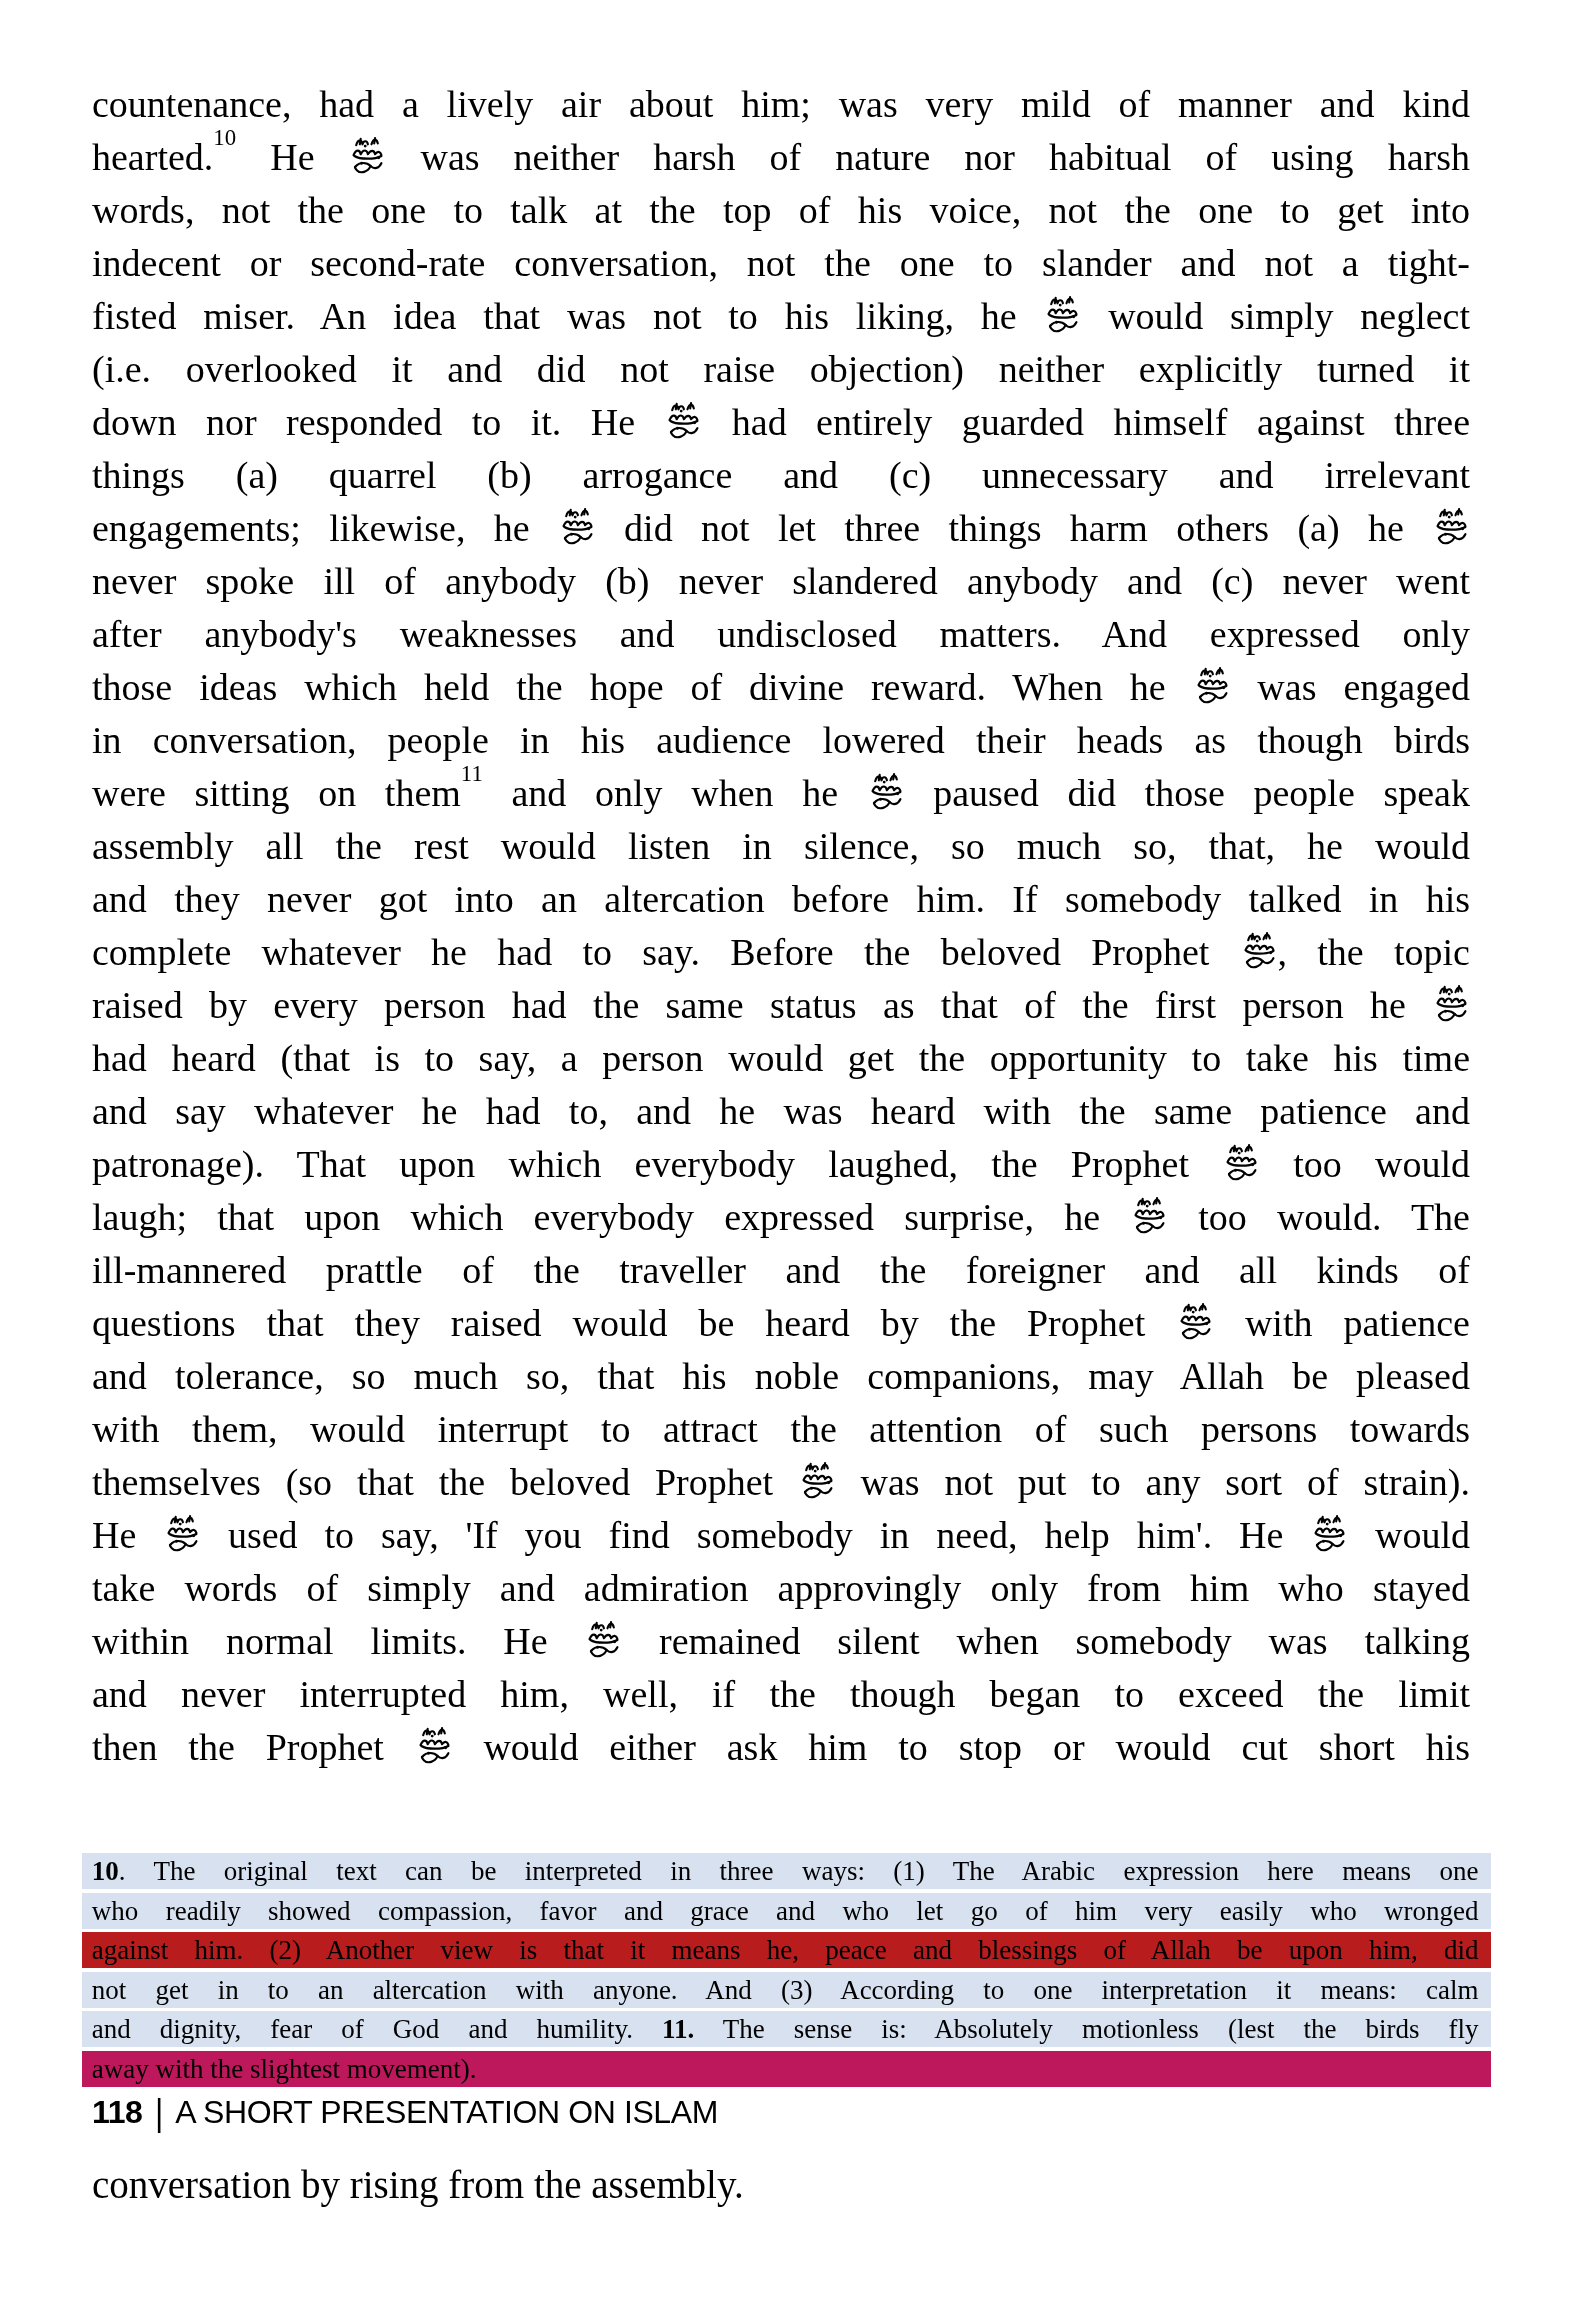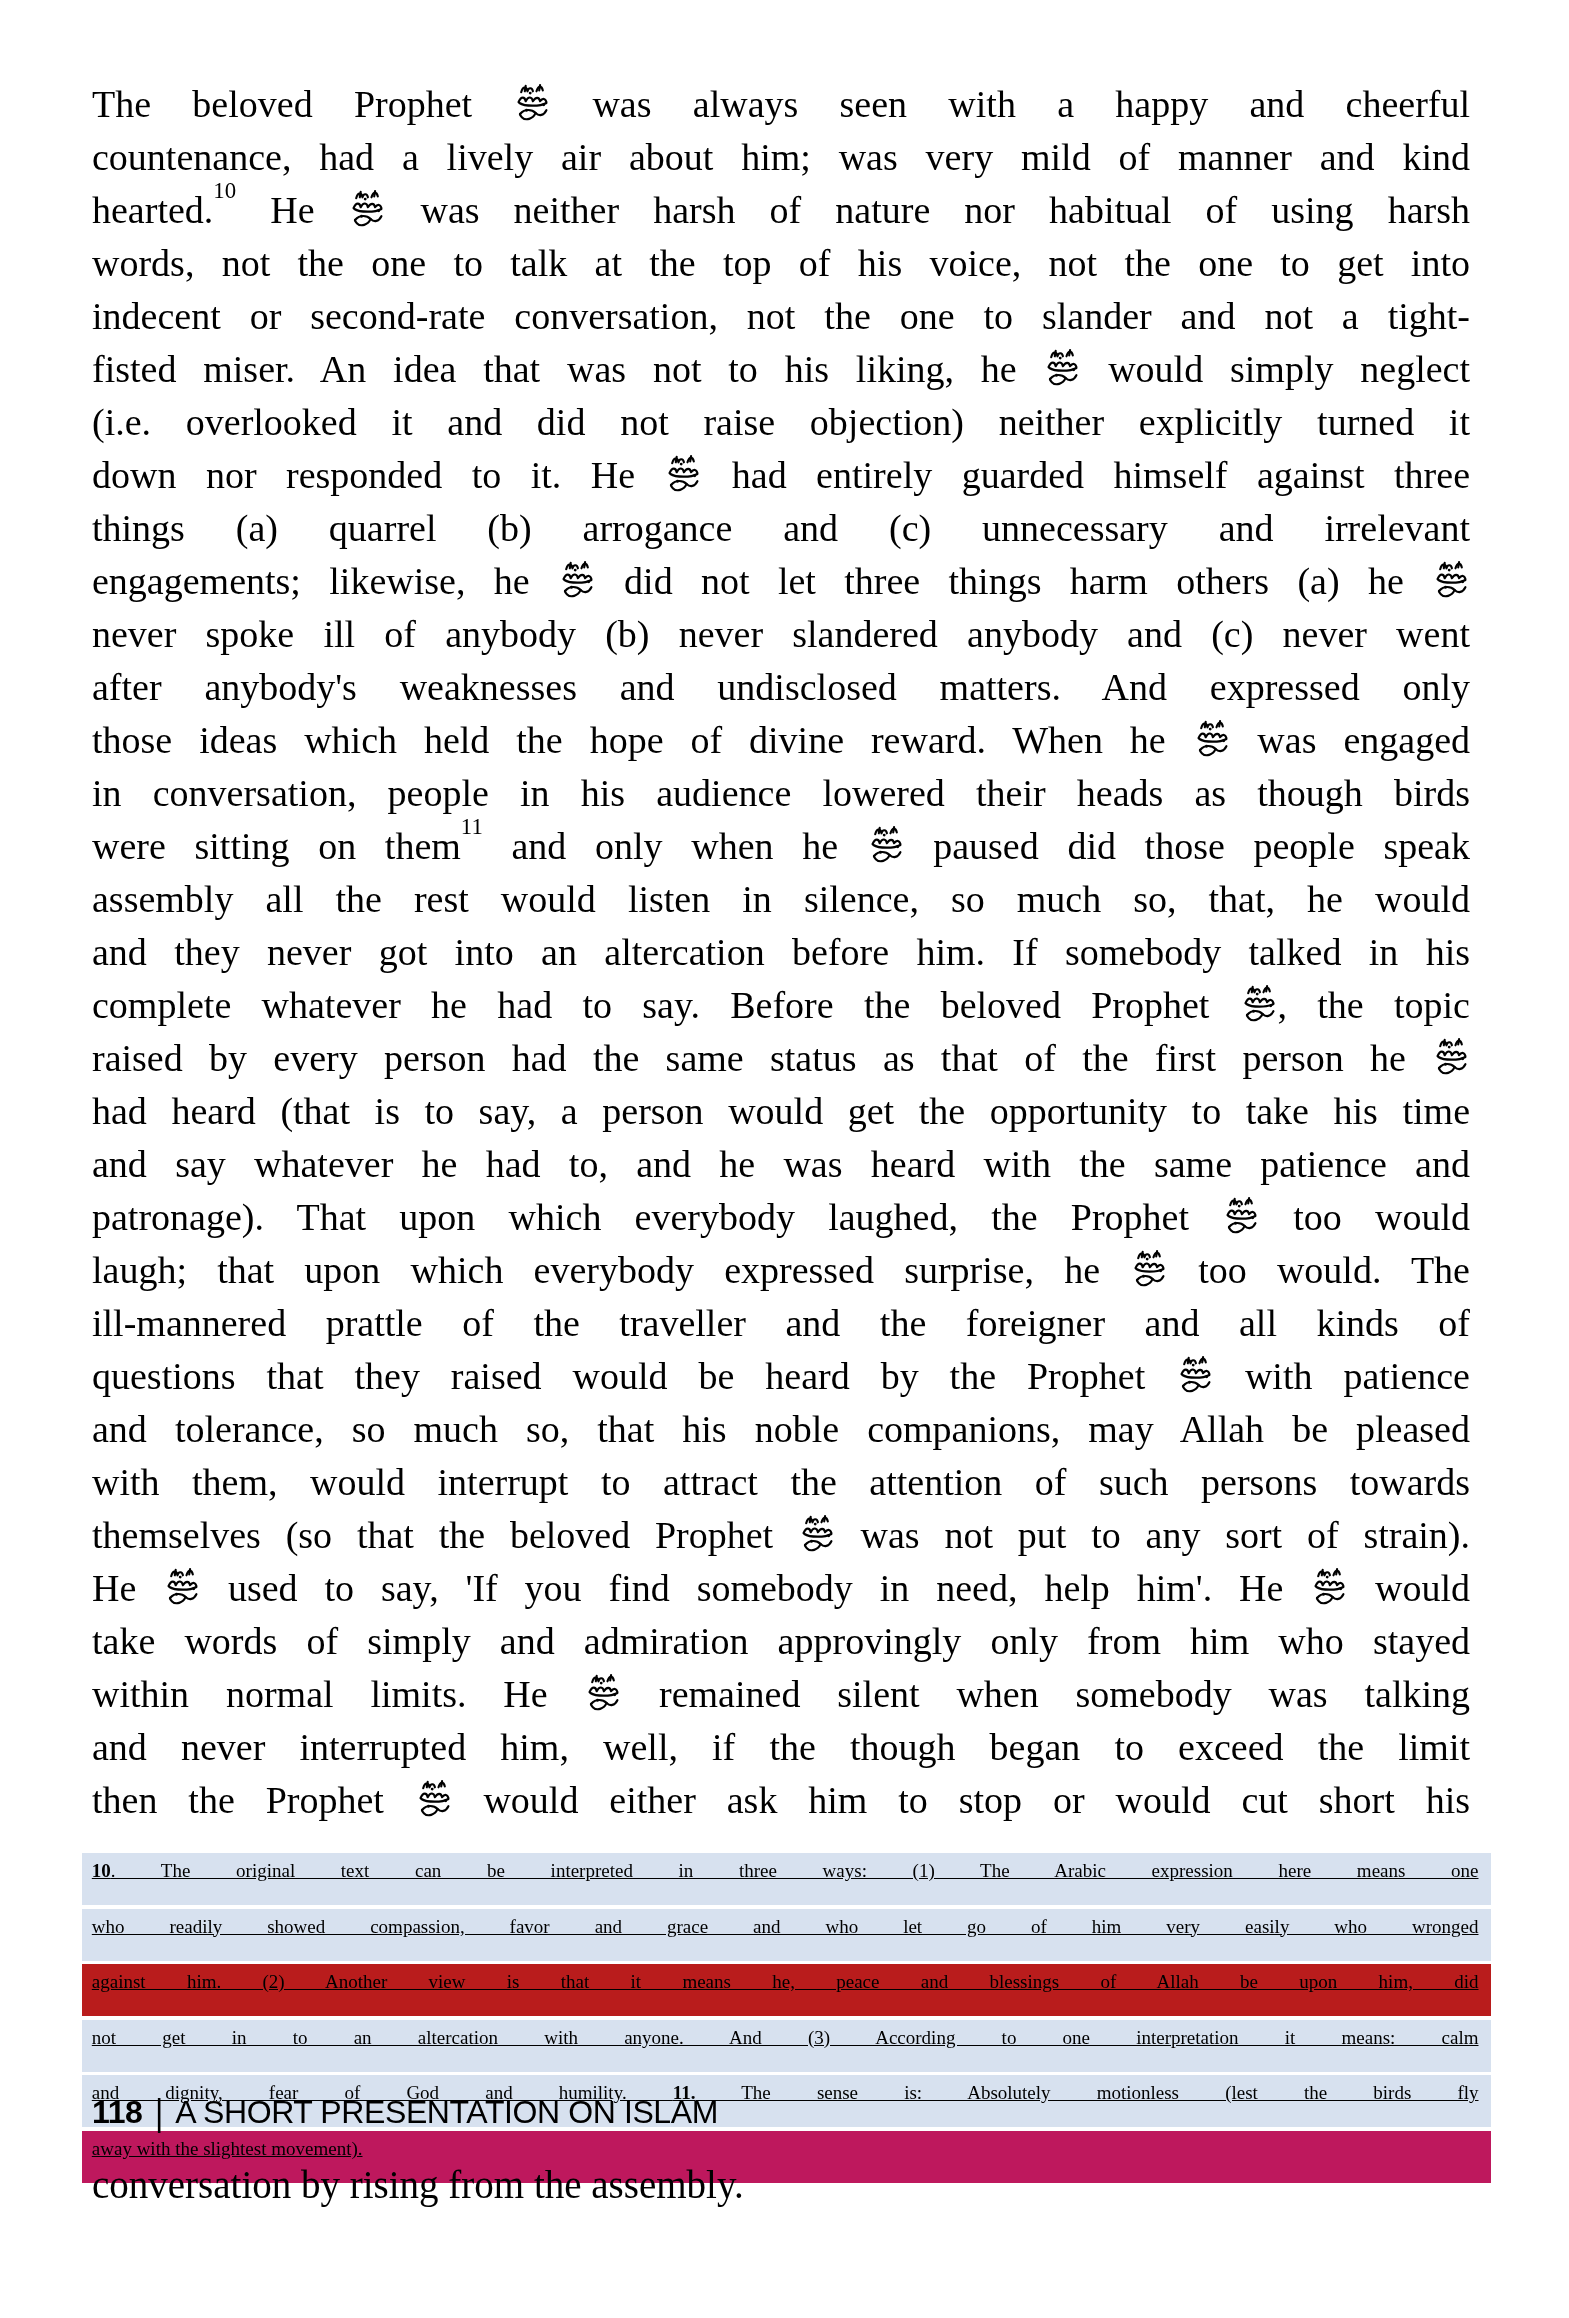--- a/index.html
+++ b/index.html
@@ -35,29 +35,28 @@
     vertical-align:-7.1px;
     margin:0 0.9px;
   }
   .saw path{fill:none;stroke:#000;stroke-width:2.4;stroke-linecap:round;stroke-linejoin:round;}
   .saw circle{fill:#000;stroke:none;}
   .footnote-block{
     position:absolute;left:82px;top:1853px;width:1409px;
   }
   .fline{
     box-sizing:border-box;
-    font-size:19px;
+    font-size:27px;
     line-height:36px;
-    height:52px;
+    height:36px;
     margin-bottom:3.6px;
     padding:0 12.5px 0 9.8px;
     text-align:justify;
     text-align-last:justify;
     white-space:nowrap;
-    text-decoration:underline;
   }
   .fline:last-child{text-align-last:left;}
   .fline b{font-weight:bold;}
   .page-footer{
     position:absolute;left:92px;top:2094px;
     font-family:"Liberation Sans","DejaVu Sans",sans-serif;
     font-size:32px;line-height:37px;
     letter-spacing:-0.4px;
     white-space:nowrap;
   }
@@ -67,31 +66,20 @@
     position:absolute;left:92px;top:2162px;
     font-size:39px;line-height:46px;
   }
 </style>
 </head>
 <body>
 
 <div class="page" style="color: rgb(0, 0, 0);">
 
   <main class="body-text">
-    <div class="bline">The beloved Prophet <svg class="saw" viewBox="0 0 40 46" aria-hidden="true">
-    <path d="M8 11 C10 4 14 5 15 10 C16 6 20 5 21 10 M25 10 C27 3 31 4 32 9"></path>
-    <path d="M12 10 L13 4 M28 9 L29 3"></path>
-    <path d="M5 22 C8 15 12 16 13 21 C16 15 20 16 21 21 C24 16 28 16 29 21 C32 17 35 18 36 22"></path>
-    <path d="M6 23 C12 27 29 27 36 23"></path>
-    <path d="M7 35 C12 29 20 30 24 34 C28 38 33 37 36 31"></path>
-    <path d="M24 34 C21 41 13 43 9 39 C7 37 6 35 7 35"></path>
-    <circle cx="18" cy="12" r="1.6"></circle>
-    <circle cx="33" cy="25" r="1.6"></circle>
-    <circle cx="14" cy="31" r="1.6"></circle>
-  </svg> was always seen with a happy and cheerful</div>
     <div class="bline">countenance, had a lively air about him; was very mild of manner and kind</div>
     <div class="bline">hearted.<sup>10</sup>  He <svg class="saw" viewBox="0 0 40 46" aria-hidden="true">
     <path d="M8 11 C10 4 14 5 15 10 C16 6 20 5 21 10 M25 10 C27 3 31 4 32 9"></path>
     <path d="M12 10 L13 4 M28 9 L29 3"></path>
     <path d="M5 22 C8 15 12 16 13 21 C16 15 20 16 21 21 C24 16 28 16 29 21 C32 17 35 18 36 22"></path>
     <path d="M6 23 C12 27 29 27 36 23"></path>
     <path d="M7 35 C12 29 20 30 24 34 C28 38 33 37 36 31"></path>
     <path d="M24 34 C21 41 13 43 9 39 C7 37 6 35 7 35"></path>
     <circle cx="18" cy="12" r="1.6"></circle>
     <circle cx="33" cy="25" r="1.6"></circle>

